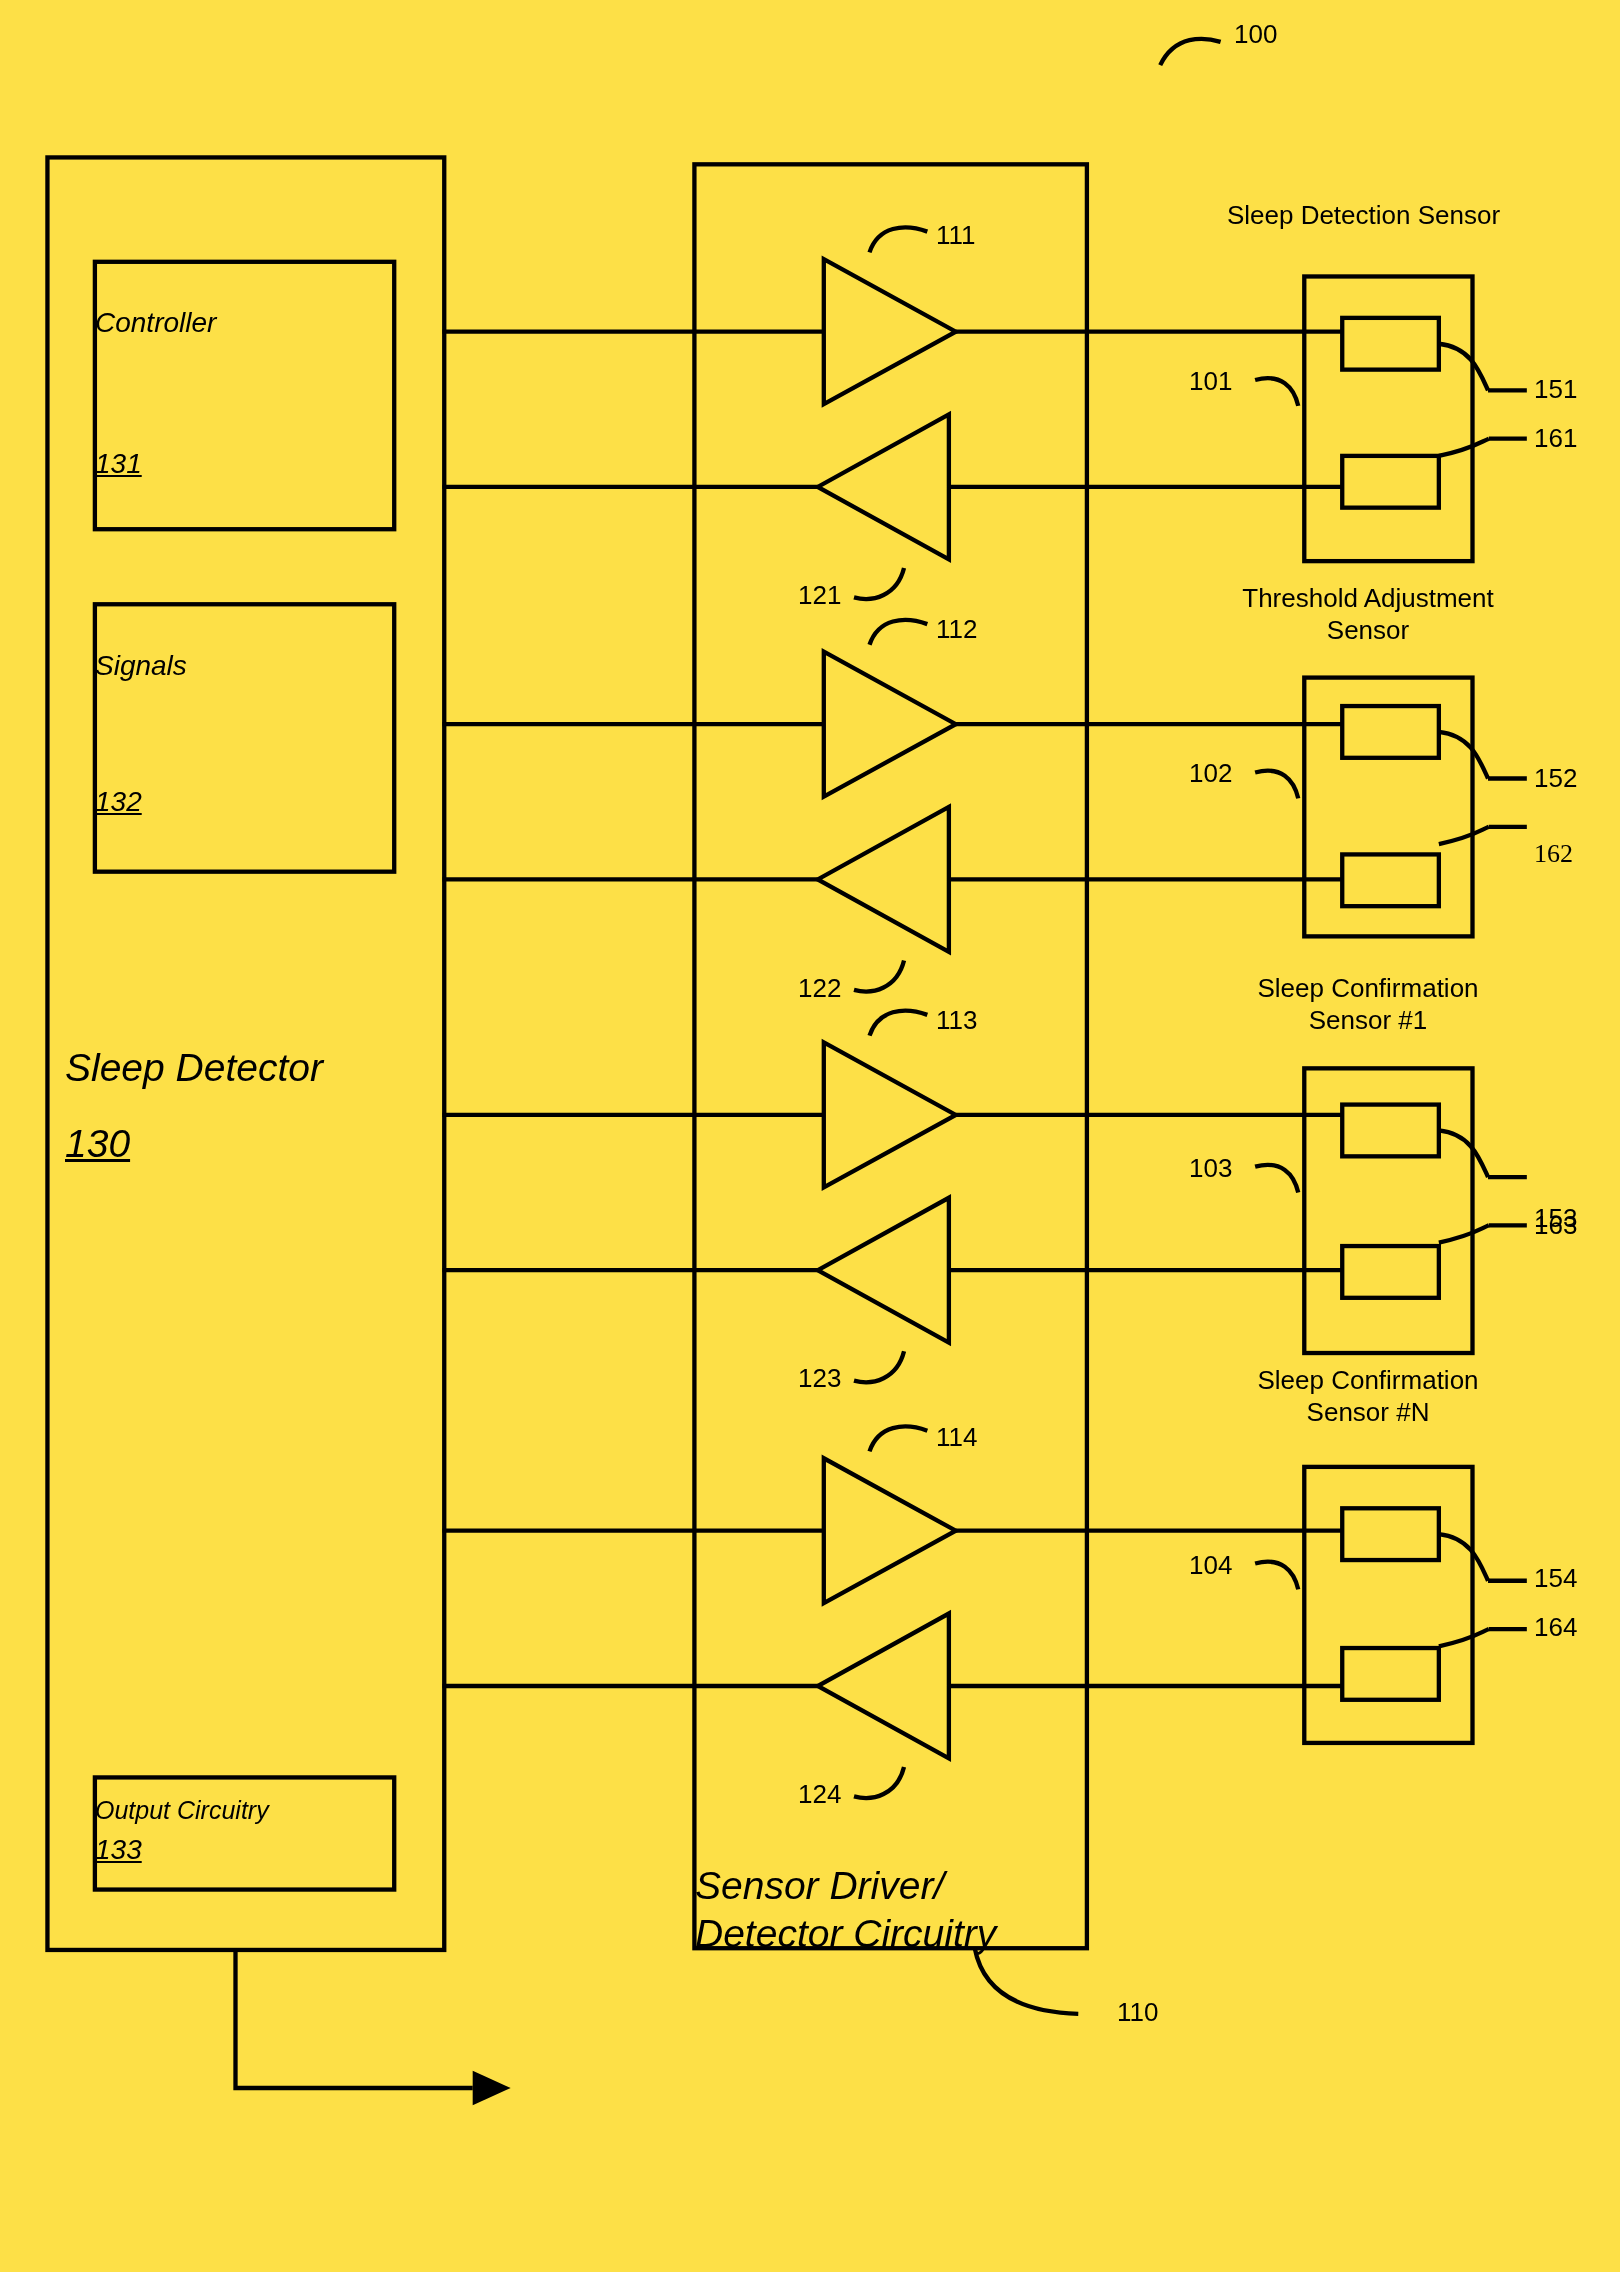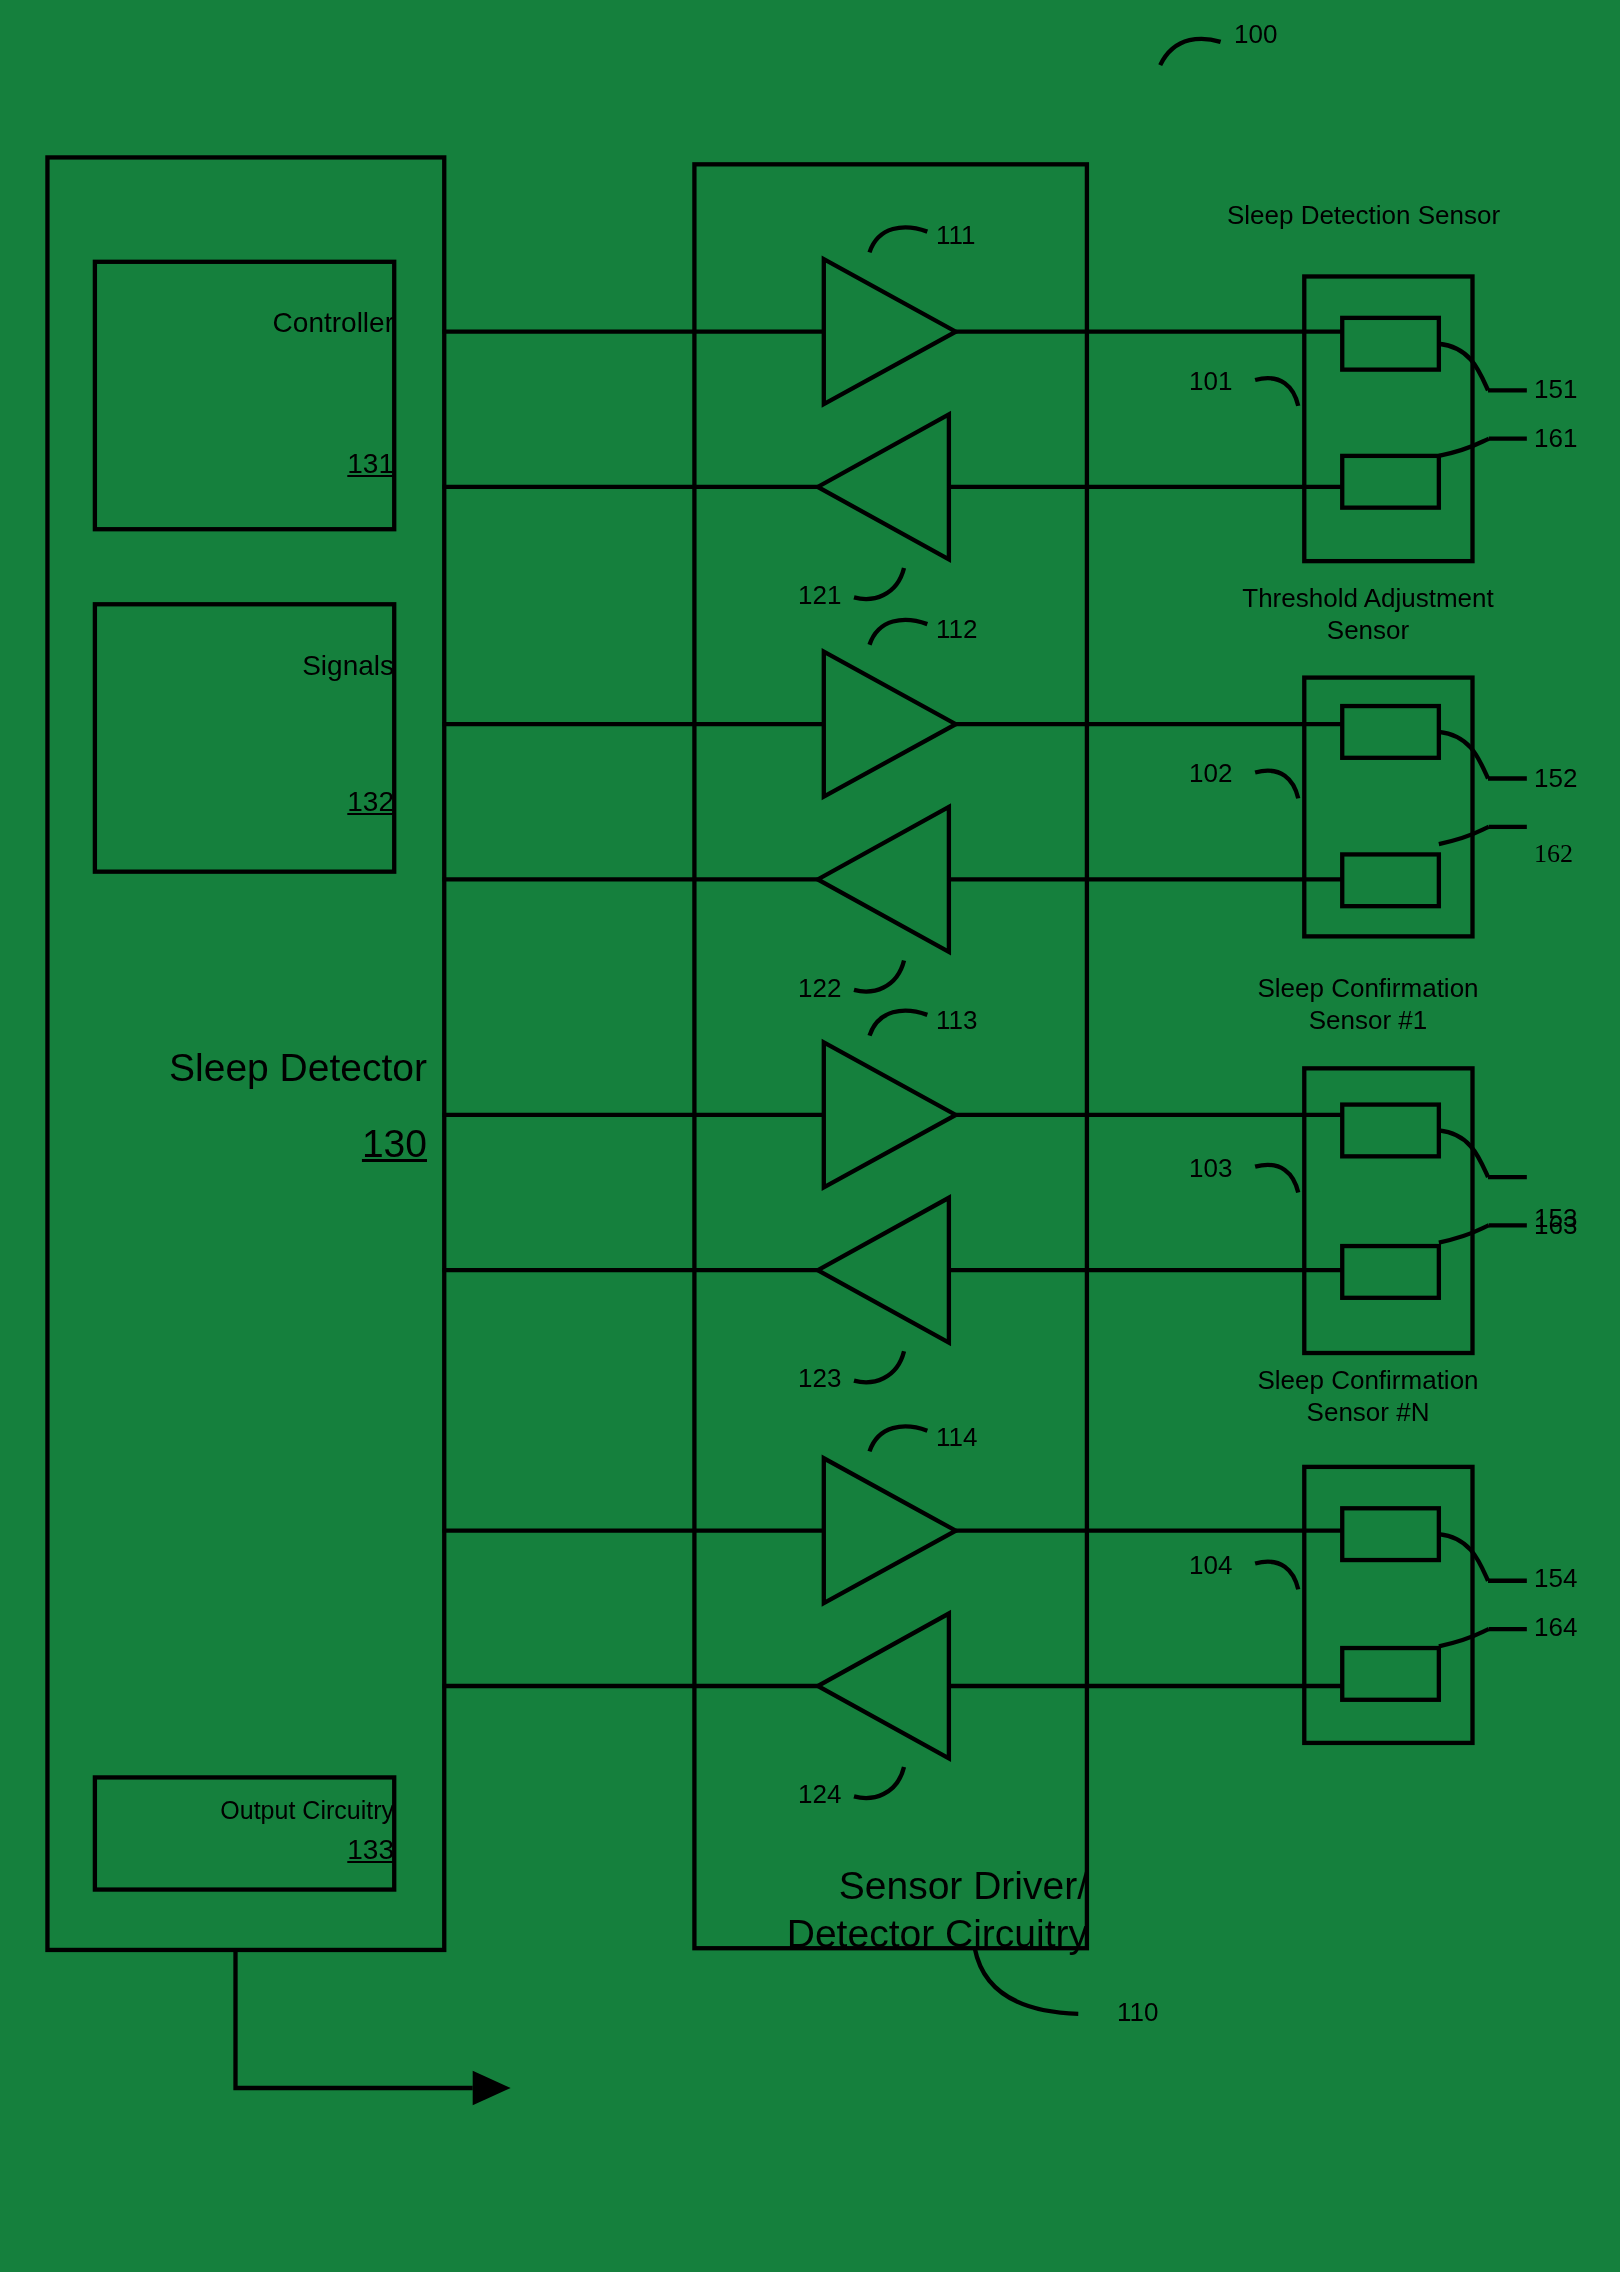--- a/index.html
+++ b/index.html
@@ -4,40 +4,40 @@
 <style>
   html, body {
     margin: 0;
     padding: 0;
     background: #ffffff;
   }
   #root {
     position: relative;
     width: 1620px;
     height: 2273px;
-    background: #15803d;
+    background: #fde047;
     font-family: "Liberation Sans", sans-serif;
     color: #000000;
     overflow: hidden;
   }
   svg.diagram {
     position: absolute;
     top: 0;
     left: 0;
     width: 1620px;
     height: 2273px;
   }
   .lbl {
     position: absolute;
     font-family: "Liberation Sans", sans-serif;
     color: #000;
     white-space: pre;
     line-height: 1.22;
   }
-  .ctr { text-align: right; }
+  .ctr { text-align: left; font-style: italic; }
   .ref { font-size: 26px; }
   .blocktitle { font-size: 28px; }
   .bigtitle { font-size: 39px; }
   .sensorlabel { font-size: 26px; text-align: center; }
   .underline { text-decoration: underline; }
 </style>
 </head>
 <body>
 
 <div id="root">

